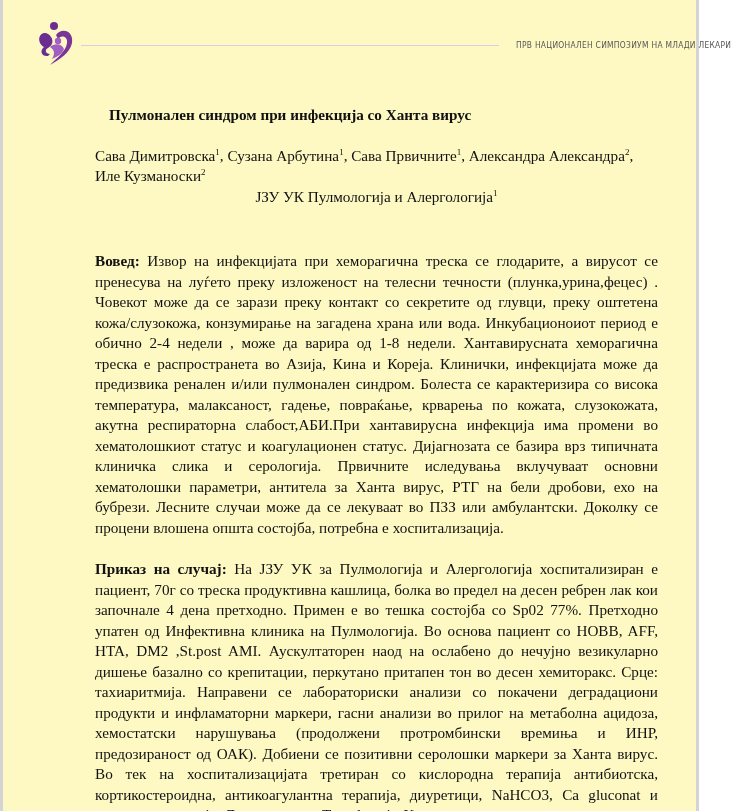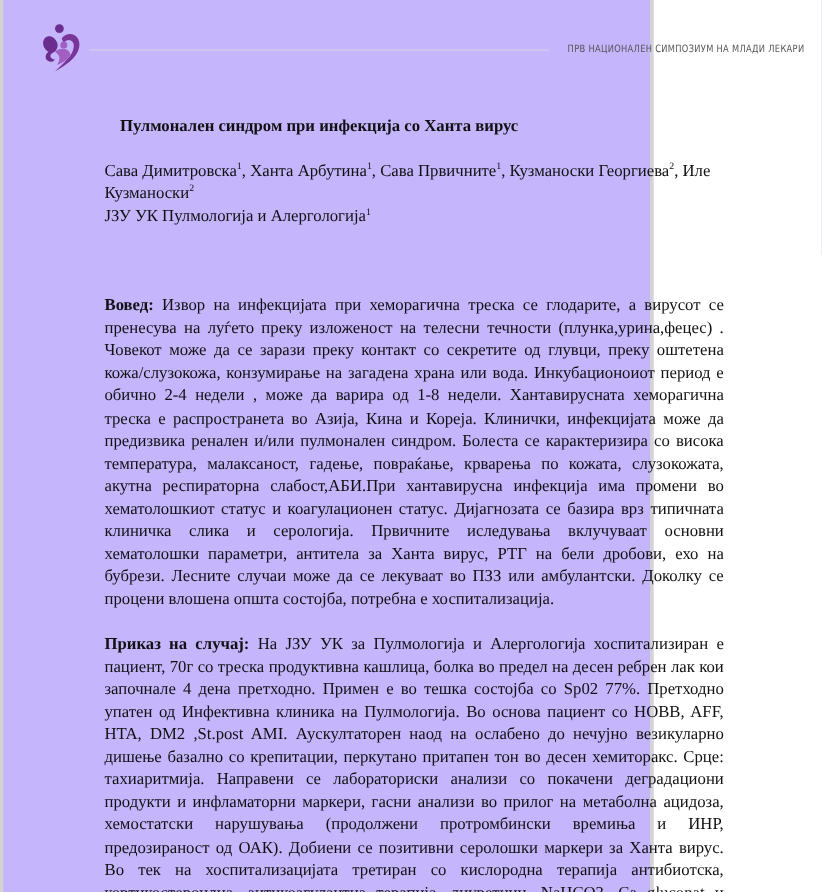--- a/index.html
+++ b/index.html
@@ -4,22 +4,22 @@
 <style>
   html, body { margin: 0; padding: 0; }
   body {
     width: 747px; height: 811px; overflow: hidden;
     background: #ffffff;
     font-family: "Liberation Serif", "DejaVu Serif", serif;
     color: #111;
     position: relative;
   }
   .page {
-    position: absolute; left: 0; top: 0; width: 594px; height: 811px;
-    background: #c4b5fd;
+    position: absolute; left: 0; top: 0; width: 699px; height: 811px;
+    background: #fef9c3;
     box-sizing: border-box;
     border-left: 3px solid #d4d4d4;
     border-right: 3px solid #d4d4d4;
   }
   .logo {
     position: absolute; left: 33px; top: 21px; width: 40px; height: 46px;
   }
   .header-rule {
     position: absolute; left: 78px; top: 45px; width: 418px; height: 1px;
     background: #d9cfe3;
@@ -30,25 +30,25 @@
     font-size: 9.2px; letter-spacing: 0.35px; color: #555;
     transform: scaleX(0.82); transform-origin: left top;
     white-space: nowrap;
   }
   .content {
     position: absolute; left: 92px; top: 91px; width: 563px;
     font-size: 15.2px; line-height: 20.5px;
   }
   .title { font-weight: bold; margin: 14px; }
   .authors { margin-top: 20px; }
-  .line { display: block; }
+  .line { display: block; text-align: center; }
   sup { font-size: 9px; line-height: 0; vertical-align: 6px; }
   .para { text-align: justify; margin: 0; }
   .para b { font-weight: bold; }
-  .intro { margin-top: 61px; }
+  .intro { margin-top: 44px; }
   .case { margin-top: 21px; }
 </style>
 </head>
 <body>
 
 <div class="page">
 
   <svg class="logo" viewBox="0 0 40 46">
     <circle cx="18" cy="5" r="4" fill="#6b2d8f"></circle>
     <path d="M9 12 C2 12 1 22 8 26 C3 30 6 36 12 35 L14 33 C10 33 8 29 12 27 C16 25 18 20 15 16 C13 13 11 12 9 12 Z" fill="#6b2d8f"></path>
@@ -58,23 +58,23 @@
   </svg>
   <div class="header-rule"></div>
   <div class="header-text">ПРВ НАЦИОНАЛЕН СИМПОЗИУМ НА МЛАДИ ЛЕКАРИ</div>
 
   <div class="content">
     <p class="title">Пулмонален синдром при инфекција со Ханта вирус</p>
 
     <div class="authors">
       <span>
         <span>Сава Димитровска</span><sup>1</sup>,
-        <span>Ханта Арбутина</span><sup>1</sup>,
+        <span>Сузана Арбутина</span><sup>1</sup>,
         <span>Сава Првичните</span><sup>1</sup>,
-        <span>Кузманоски Георгиева</span><sup>2</sup>,
+        <span>Александра Александра</span><sup>2</sup>,
         <span>Иле Кузманоски</span><sup>2</sup>
       </span>
       <span class="line"><span>ЈЗУ УК Пулмологија и Алергологија</span><sup>1</sup></span>
     </div>
 
     <p class="para intro"><b>Вовед:</b><span> Извор  на инфекцијата при хеморагична треска се глодарите, а вирусот се пренесува на луѓето преку изложеност на телесни течности (плунка,урина,фецес) . Човекот може да се зарази преку контакт со секретите од глувци, преку оштетена кожа/слузокожа, конзумирање на загадена храна или вода. Инкубационоиот период е обично 2-4 недели , може да варира од 1-8 недели. Хантавирусната хеморагична треска е распространета  во Азија,  Кина  и Кореја. Клинички, инфекцијата може да предизвика ренален и/или пулмонален синдром. Болеста се карактеризира со висока температура, малаксаност, гадење, повраќање, крварења по кожата, слузокожата, акутна респираторна слабост,АБИ.При хантавирусна инфекција има промени   во хематолошкиот статус  и коагулационен статус. Дијагнозата се базира врз типичната клиничка слика и серологија. Првичните иследувања вклучуваат основни хематолошки параметри, антитела за Ханта вирус, РТГ на бели дробови, ехо на бубрези. Лесните случаи може да се лекуваат во ПЗЗ или амбулантски. Доколку се процени  влошена општа состојба, потребна е хоспитализација.</span></p>
 
     <p class="para case"><b>Приказ на случај:</b><span> На ЈЗУ УК за Пулмологија и Алергологија хоспитализиран е пациент, 70г со треска продуктивна кашлица, болка во предел на десен ребрен лак кои започнале 4 дена претходно. Примен е во тешка состојба со Sp02 77%. Претходно упатен од Инфективна клиника на Пулмологија. Во основа пациент со HOBB, AFF, HTA, DM2 ,St.post AMI. Аускултаторен наод на ослабено до нечујно везикуларно дишење базално со крепитации, перкутано притапен тон во десен хемиторакс. Срце: тахиаритмија. Направени се лабораториски анализи со покачени деградациони продукти и инфламаторни маркери, гасни анализи во прилог на метаболна ацидоза, хемостатски нарушувања (продолжени протромбински времиња и ИНР, предозираност од ОАК). Добиени се позитивни серолошки маркери за Ханта вирус. Во тек на хоспитализацијата третиран со  кислородна терапија антибиотска, кортикостероидна, антикоагулантна терапија, диуретици, NaHCO3, Ca gluconat и хронична терапија. Дадена е amp. Traxal и vit. K поради краварење од усна шуплина. Поради тешката клиничката настапува смрт.</span></p>
 
   </div>

